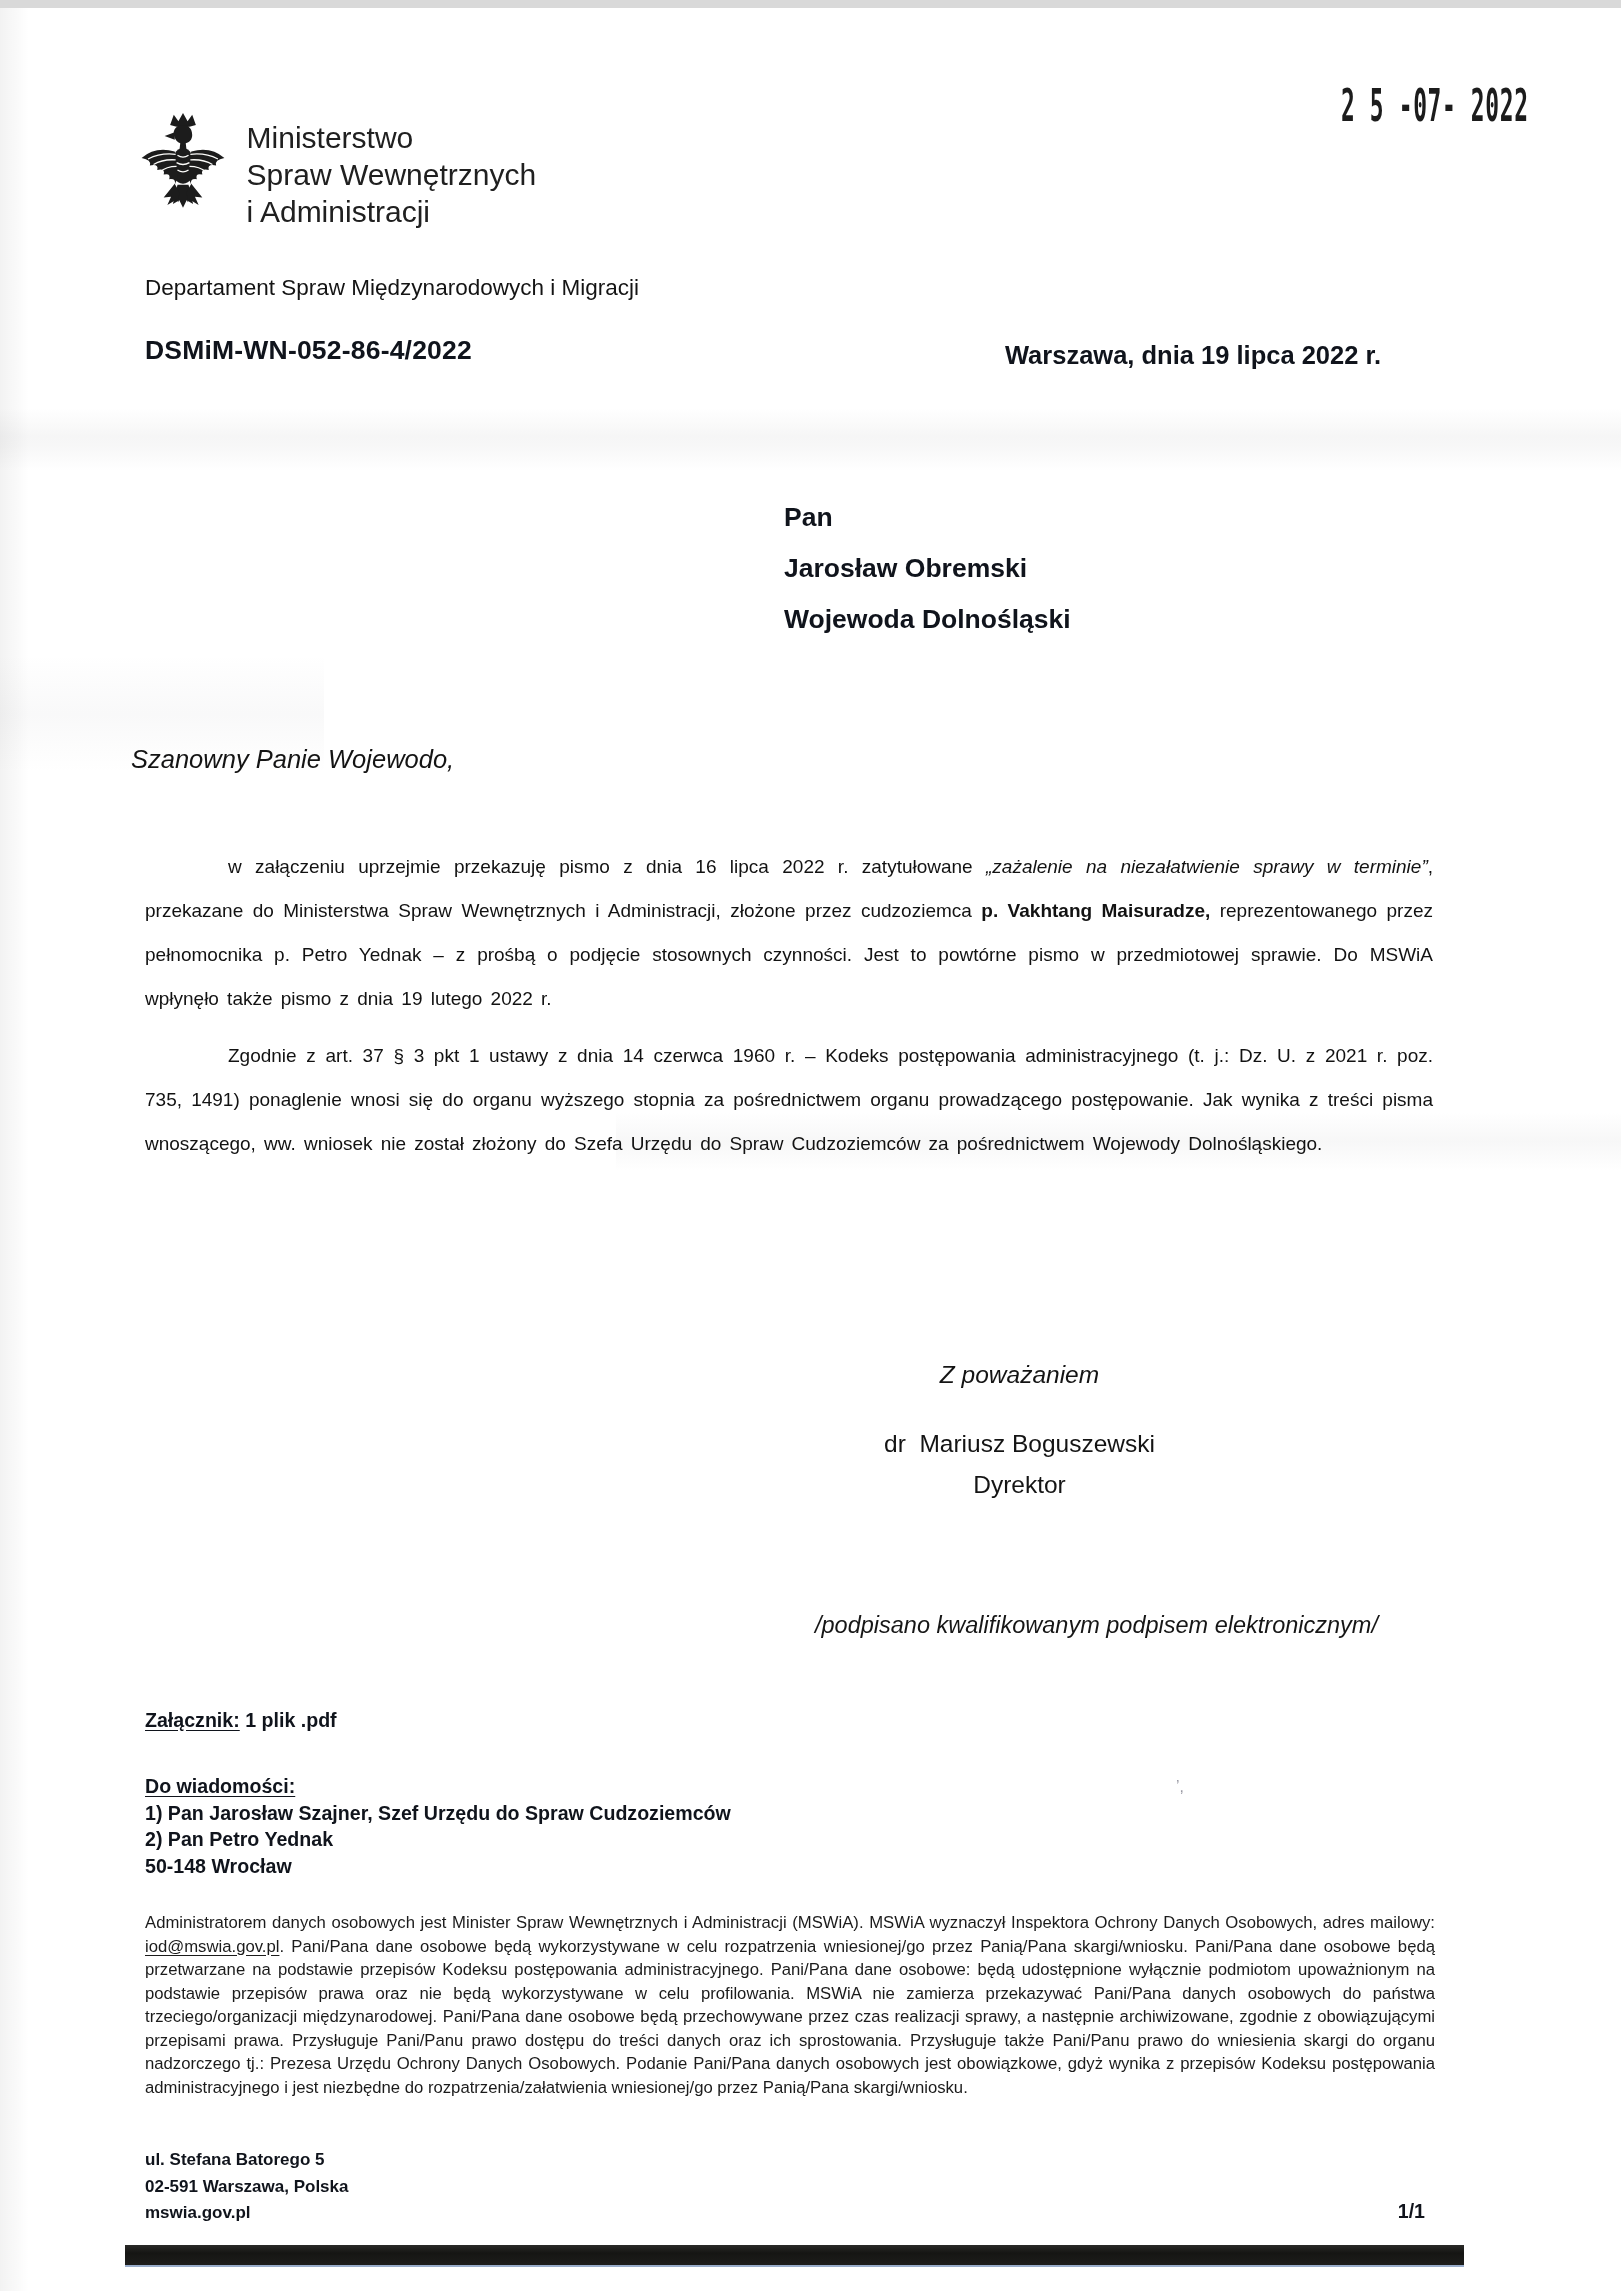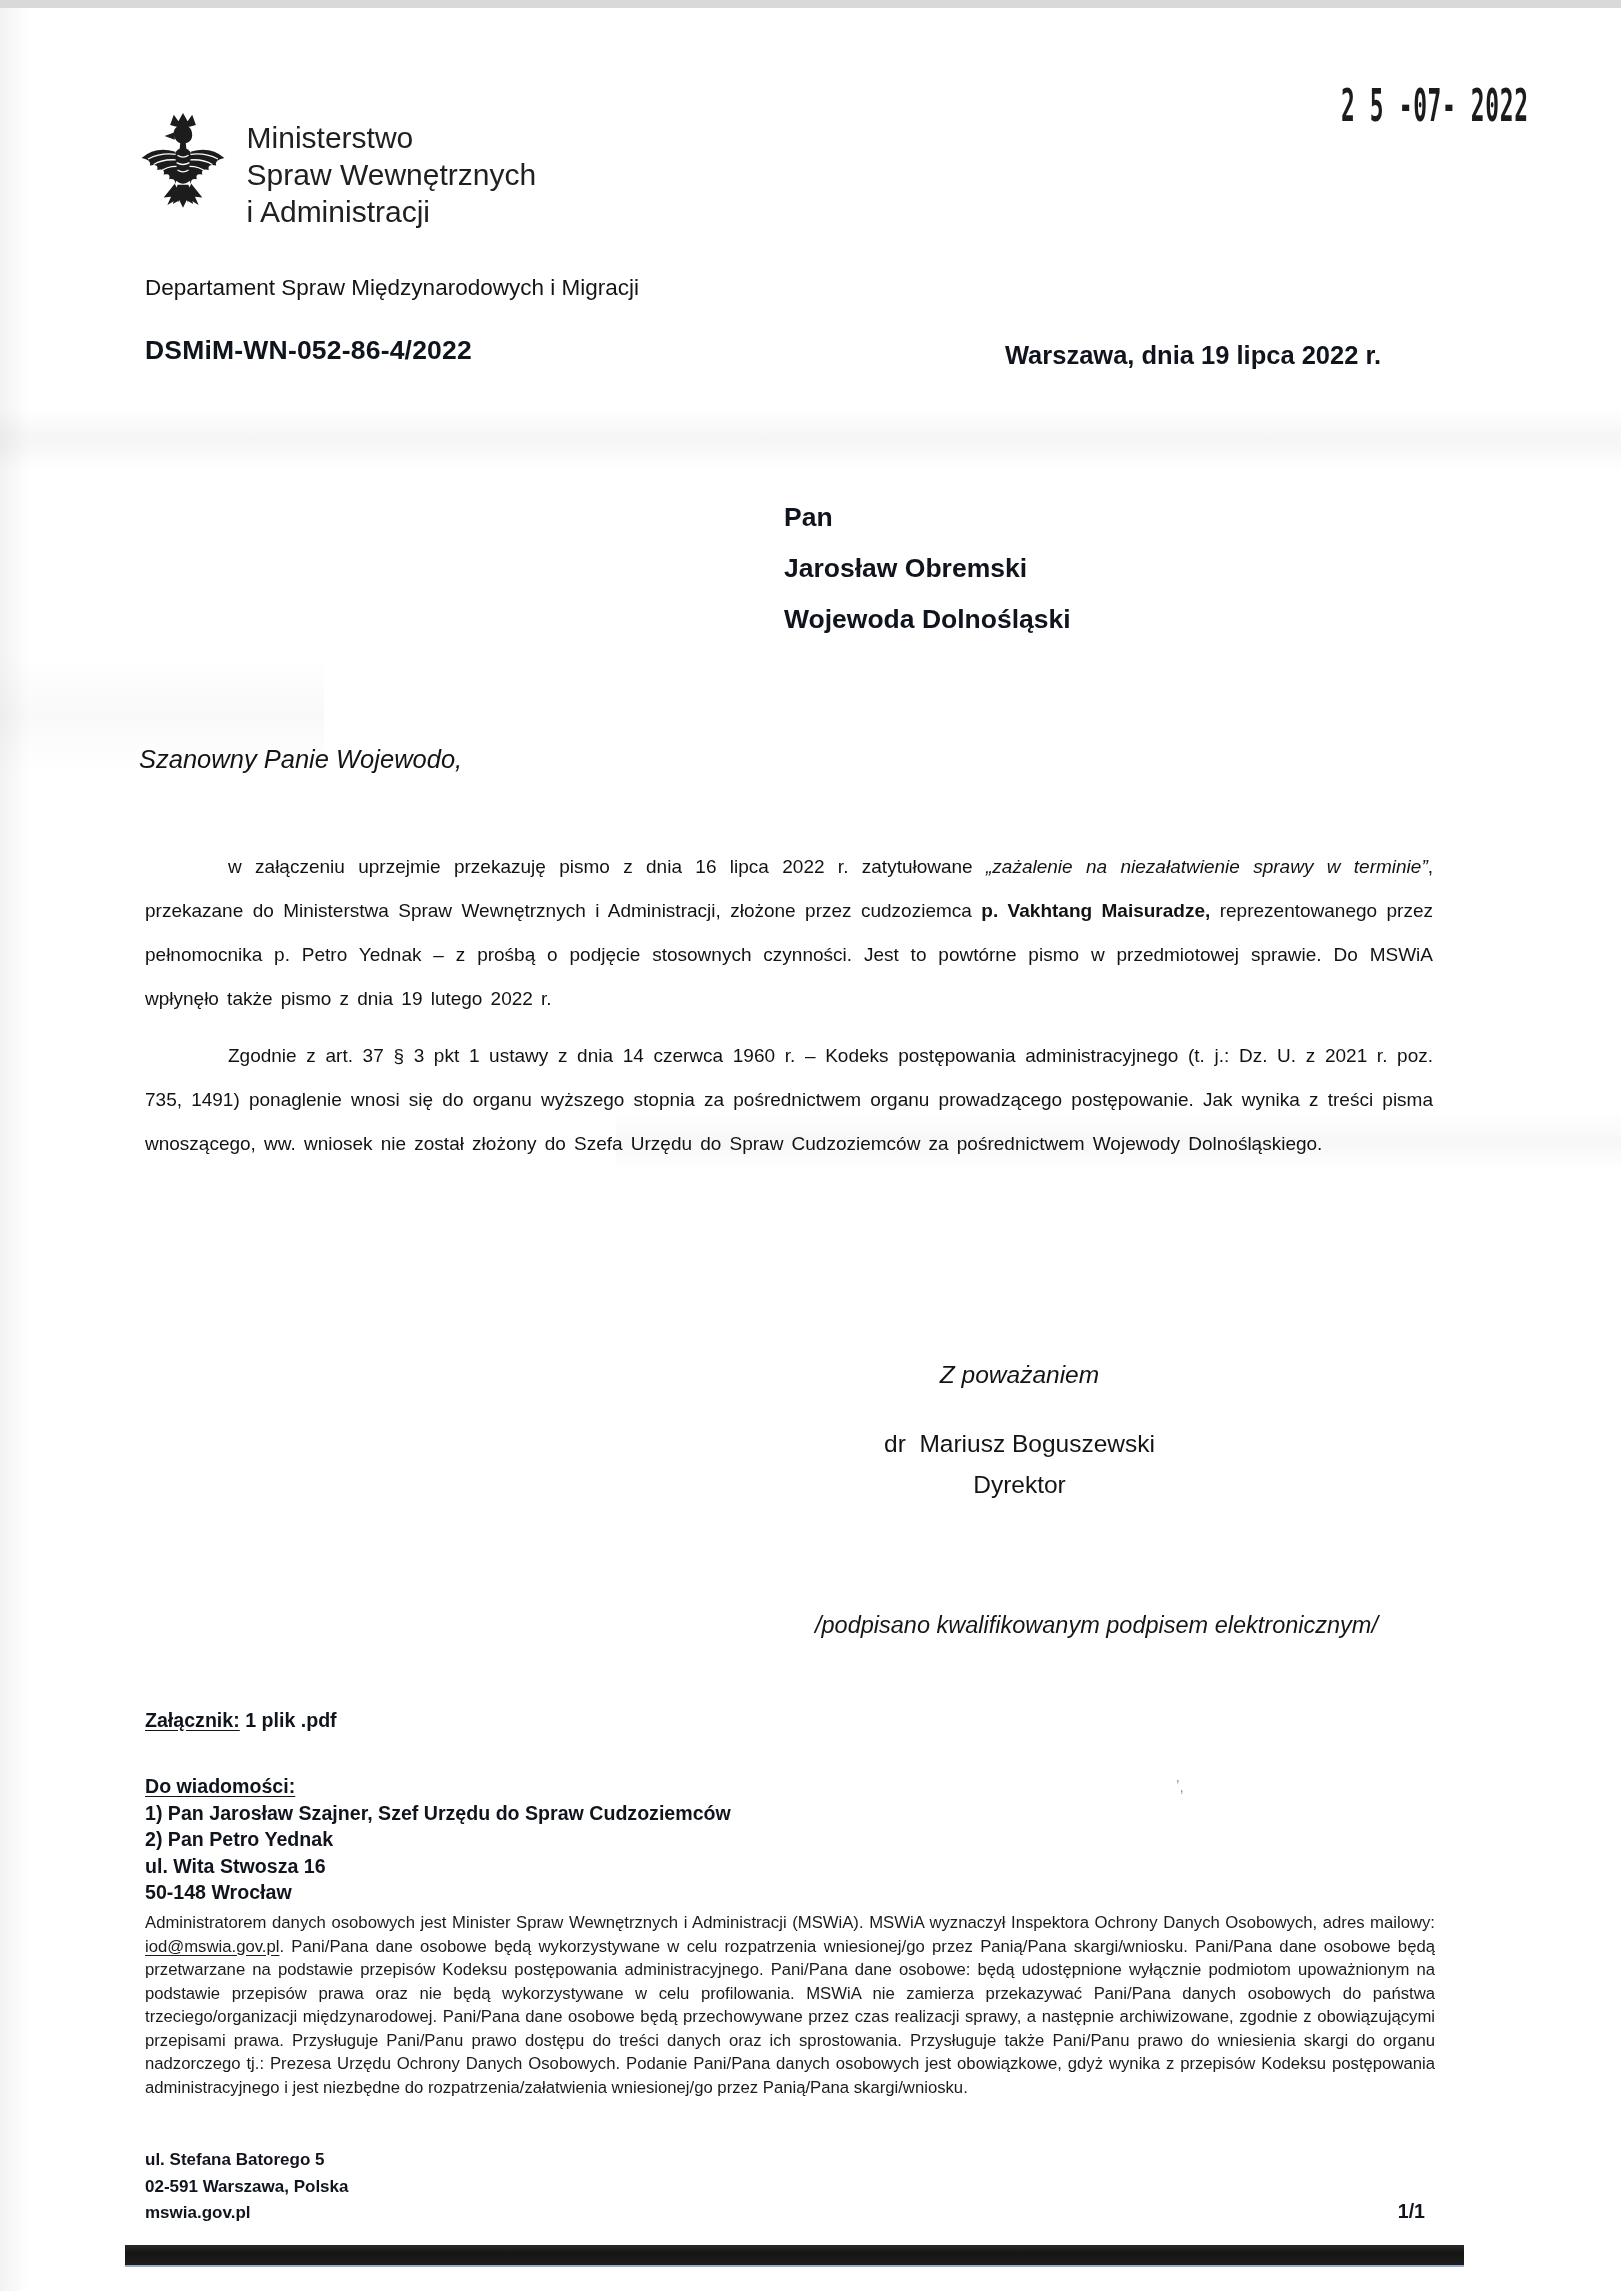--- a/index.html
+++ b/index.html
@@ -65,21 +65,21 @@
     position:absolute; top:333px; left:1005px;
     font-size:25.5px; font-weight:bold; color:#10141c;
   }
 
   .addressee {
     position:absolute; top:484px; left:784px;
     font-size:26.5px; font-weight:bold; line-height:51px; color:#10141c;
   }
 
   .salutation {
-    position:absolute; top:737px; left:139px;
+    position:absolute; top:737px; left:131px;
     font-size:25.5px; font-style:italic; color:#141414;
   }
 
   .body-text {
     position:absolute; top:837px; left:145px; width:1288px;
     font-size:19px; line-height:44px;
     text-align:justify; text-justify:inter-word;
     word-spacing:2.9px;
     color:#121212;
   }
@@ -220,21 +220,20 @@
   </div>
 
   <div class="esignature">/podpisano kwalifikowanym podpisem elektronicznym/</div>
 
   <div class="attachment"><span class="underlined">Załącznik:</span><span> 1 plik .pdf</span></div>
 
   <div class="cc">
     <div><span class="underlined">Do wiadomości:</span></div>
     <div>1) Pan Jarosław Szajner, Szef Urzędu do Spraw Cudzoziemców</div>
     <div>2) Pan Petro Yednak</div>
-    <div>ul. Wita Stwosza 16</div>
     <div>50-148 Wrocław</div>
   </div>
 
   <div class="artifact-mark">’,</div>
 
   <p class="privacy"><span>Administratorem danych osobowych jest Minister Spraw Wewnętrznych i Administracji (MSWiA). MSWiA wyznaczył Inspektora Ochrony Danych Osobowych, adres mailowy: </span><span class="underlined">iod@mswia.gov.pl</span><span>. Pani/Pana dane osobowe będą wykorzystywane w celu rozpatrzenia wniesionej/go przez Panią/Pana skargi/wniosku. Pani/Pana dane osobowe będą przetwarzane na podstawie przepisów Kodeksu postępowania administracyjnego. Pani/Pana dane osobowe: będą udostępnione wyłącznie podmiotom upoważnionym na podstawie przepisów prawa oraz nie będą wykorzystywane w celu profilowania. MSWiA nie zamierza przekazywać Pani/Pana danych osobowych do państwa trzeciego/organizacji międzynarodowej. Pani/Pana dane osobowe będą przechowywane przez czas realizacji sprawy, a następnie archiwizowane, zgodnie z obowiązującymi przepisami prawa. Przysługuje Pani/Panu prawo dostępu do treści danych oraz ich sprostowania. Przysługuje także Pani/Panu prawo do wniesienia skargi do organu nadzorczego tj.: Prezesa Urzędu Ochrony Danych Osobowych. Podanie Pani/Pana danych osobowych jest obowiązkowe, gdyż wynika z przepisów Kodeksu postępowania administracyjnego i jest niezbędne do rozpatrzenia/załatwienia wniesionej/go przez Panią/Pana skargi/wniosku.</span></p>
 
   <div class="footer-address">
     <div>ul. Stefana Batorego 5</div>
     <div>02-591 Warszawa, Polska</div>

